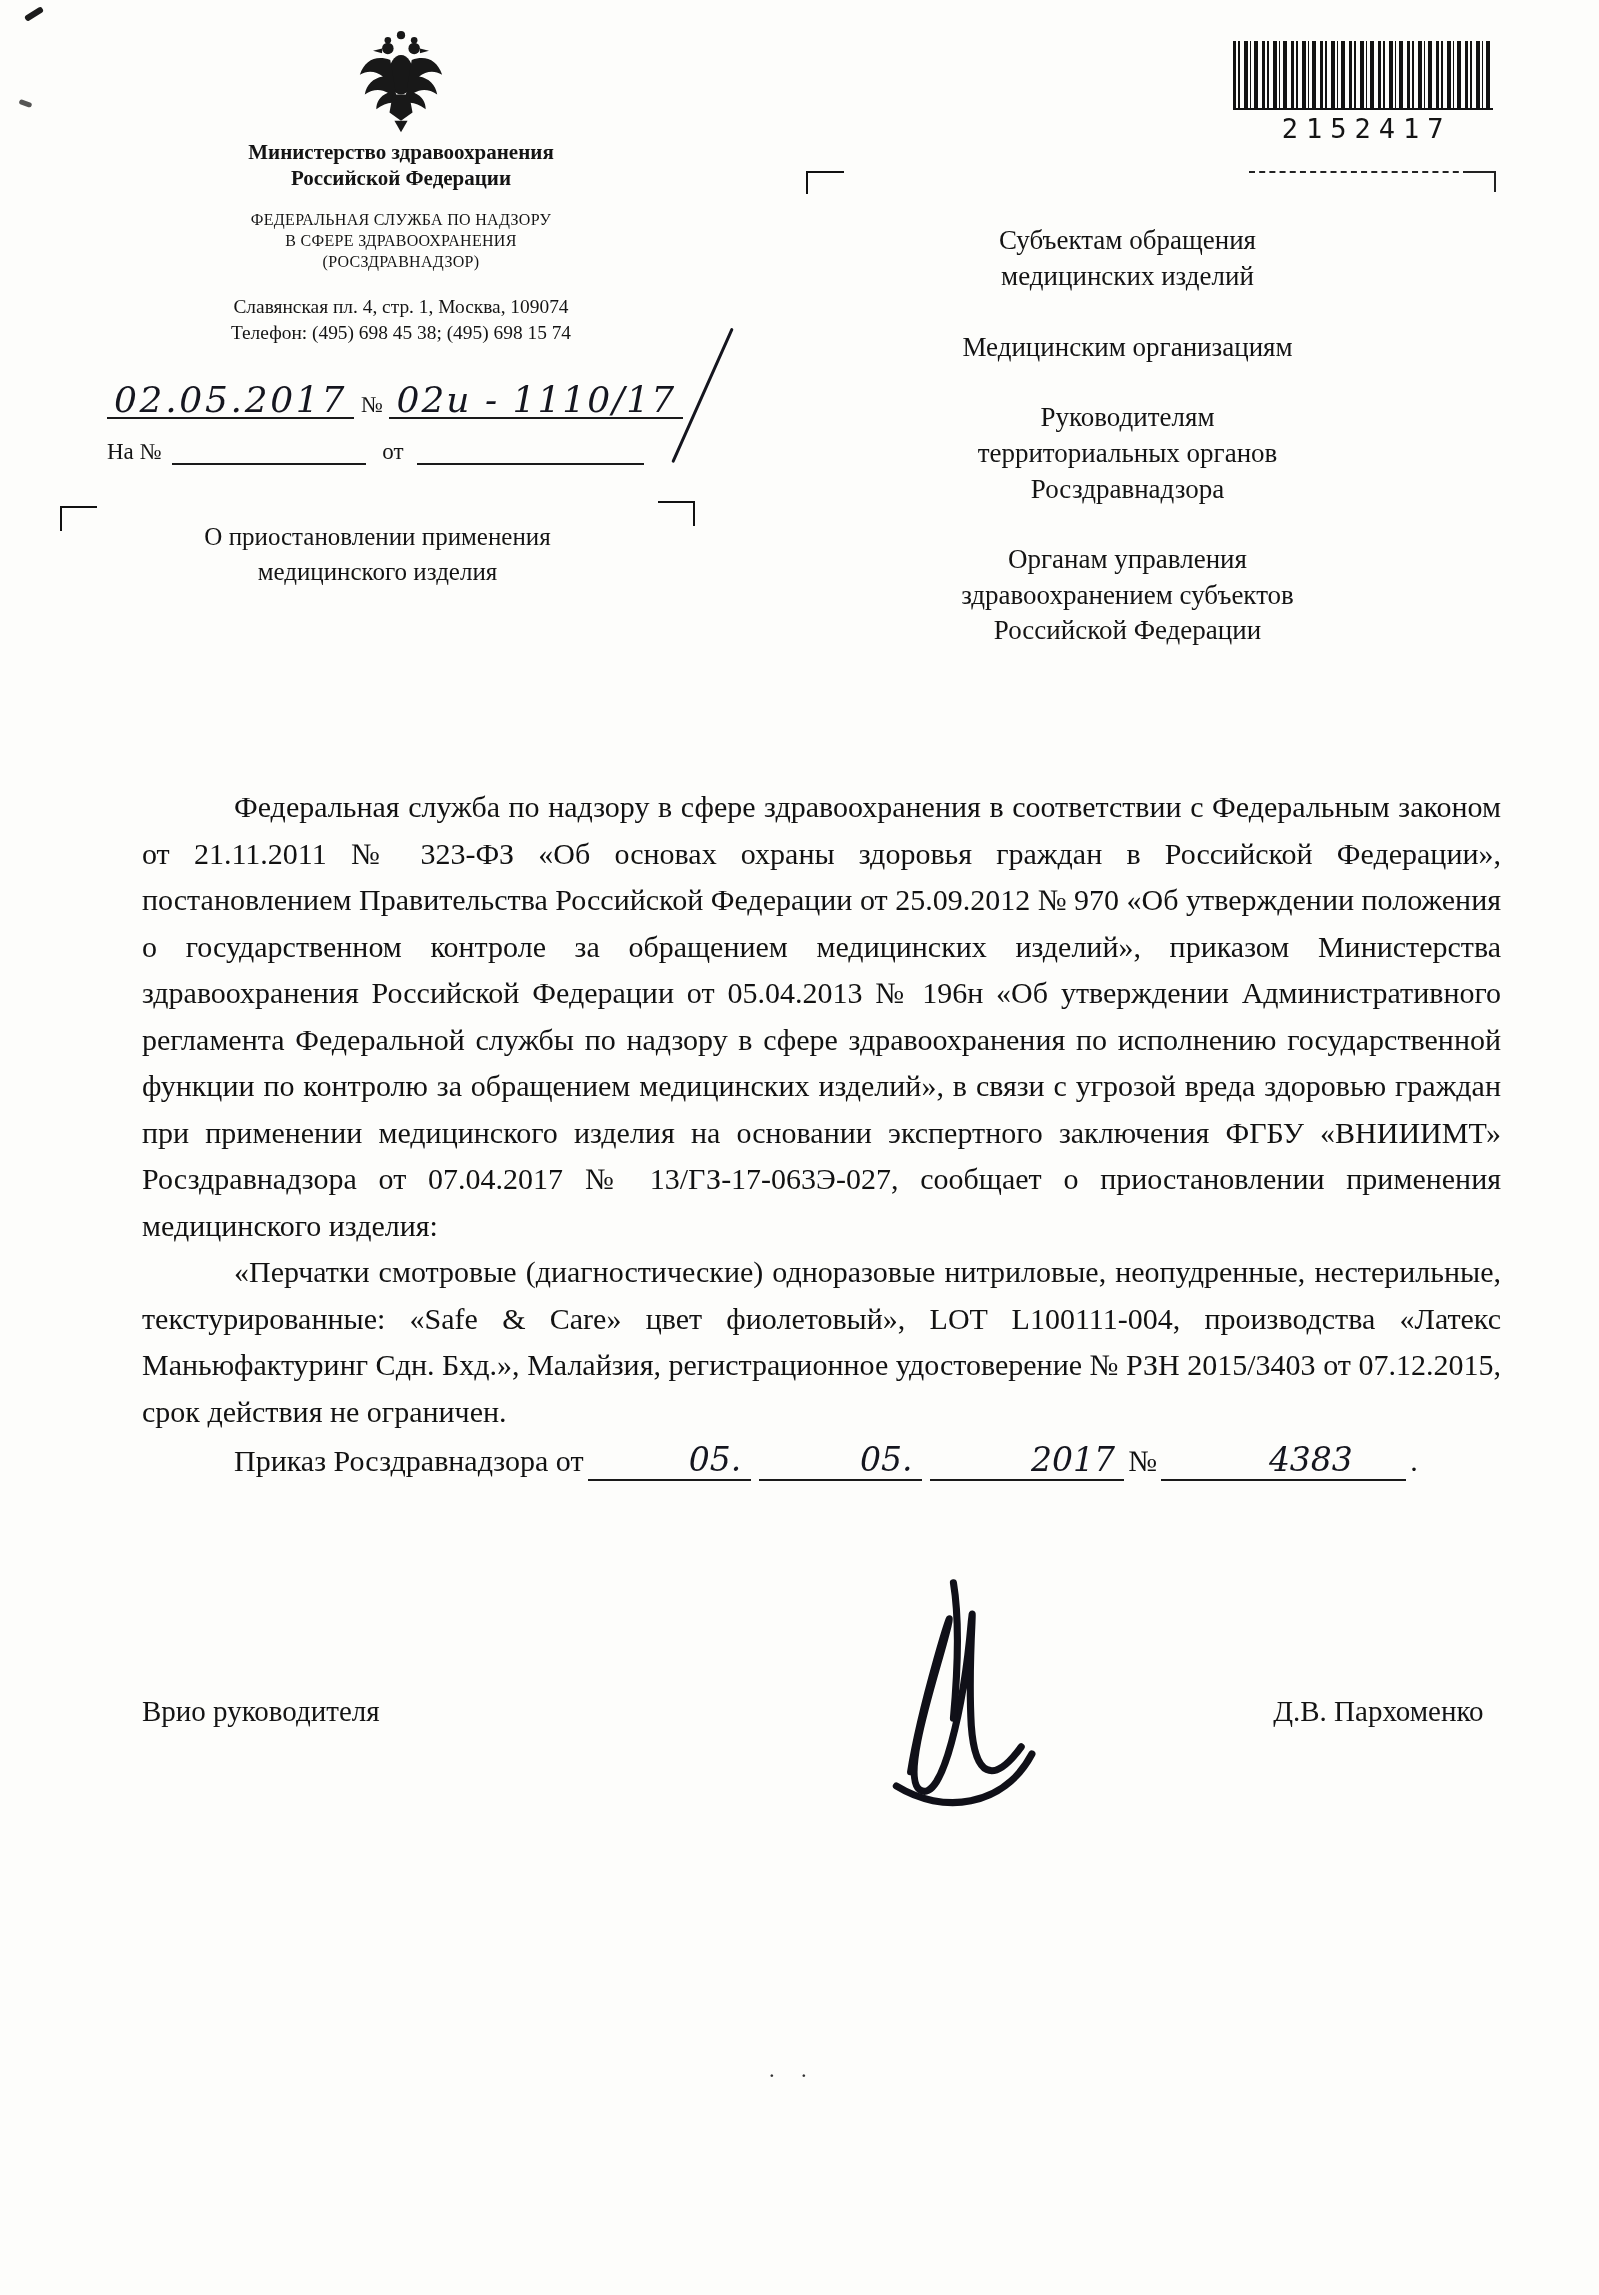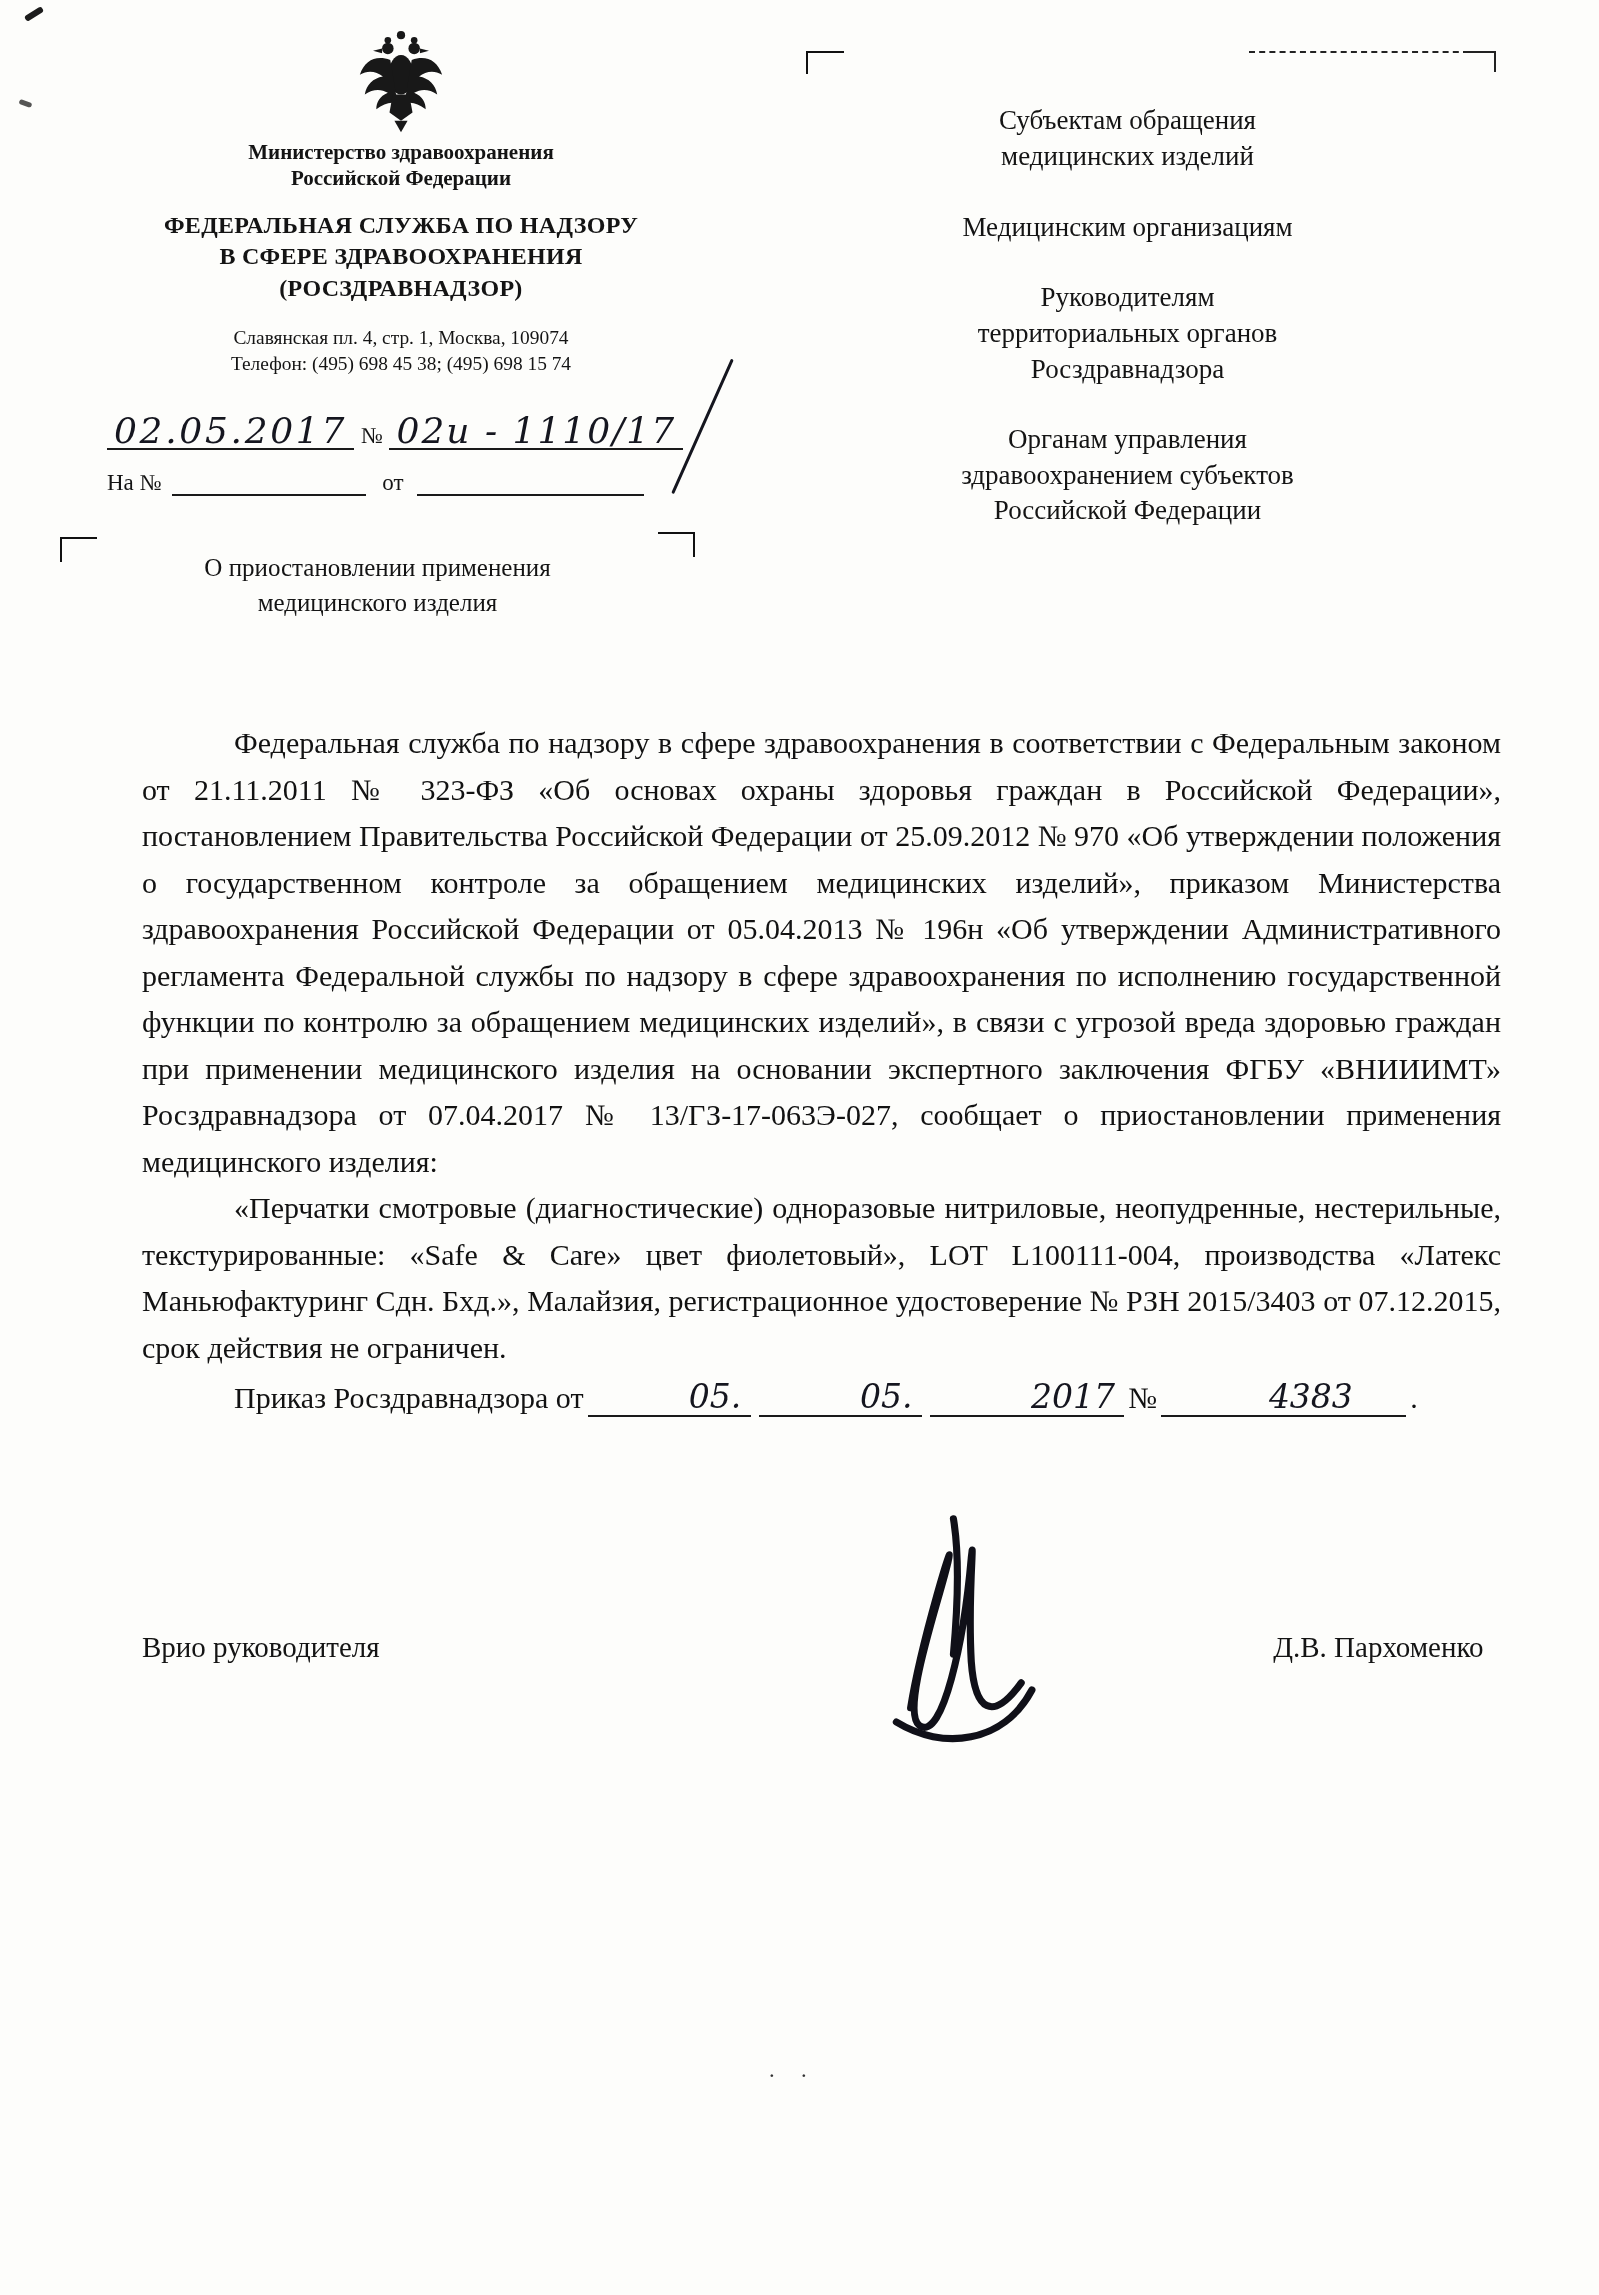--- a/index.html
+++ b/index.html
@@ -13,21 +13,21 @@
   }
 
   
   .header { display:flex; padding:24px 100px 0 107px; }
   .hdr-left { width:588px; text-align:center; flex:0 0 auto; }
   .hdr-right { flex:1 1 auto; padding-left:60px; position:relative; }
 
   .coa { margin:2.7px auto 5.3px; width:100px; height:107px; display:block; }
 
   .ministry { font-weight:bold; font-size:21px; line-height:1.25; margin-top:0; }
-  .agency   { font-weight:bold; font-size:24px; line-height:1.3; margin-top:18.7px; letter-spacing:0.3px; }
+  .agency   { font-weight:normal; font-size:16px; line-height:1.3; margin-top:18.7px; letter-spacing:0.3px; }
   .addr-line { font-size:19.4px; margin-top:23px; }
   .phone-line { font-size:19.4px; margin-top:4px; }
 
   .date-line { position:relative; margin-top:39px; text-align:left; font-size:23px; white-space:nowrap; }
   .hand { font-family:"DejaVu Serif", serif; font-style:italic; color:#15161f; }
   .hand-date {
     display:inline-block; font-size:36px; line-height:0.95;
     border-bottom:2px solid #1a1a1a; min-width:247px; text-align:center;
     letter-spacing:2.7px;
   }
@@ -160,20 +160,24 @@
         <span class="corner corner-tl"></span>
         <div class="subject-text">
           <div>О приостановлении применения</div>
           <div>медицинского изделия</div>
         </div>
         <span class="corner corner-tr"></span>
       </div>
     </div>
 
     <div class="hdr-right">
+      <div class="barcode-wrap">
+        <div class="barcode-bars"></div>
+        <div class="barcode-number">2152417</div>
+      </div>
 
       <div class="addr-bracket">
         <span class="ab-corner-l"></span>
         <span class="ab-gap"></span>
         <span class="ab-dash"></span>
         <span class="ab-corner-r"></span>
       </div>
 
       <div class="addressees">
         <div class="addressee">

